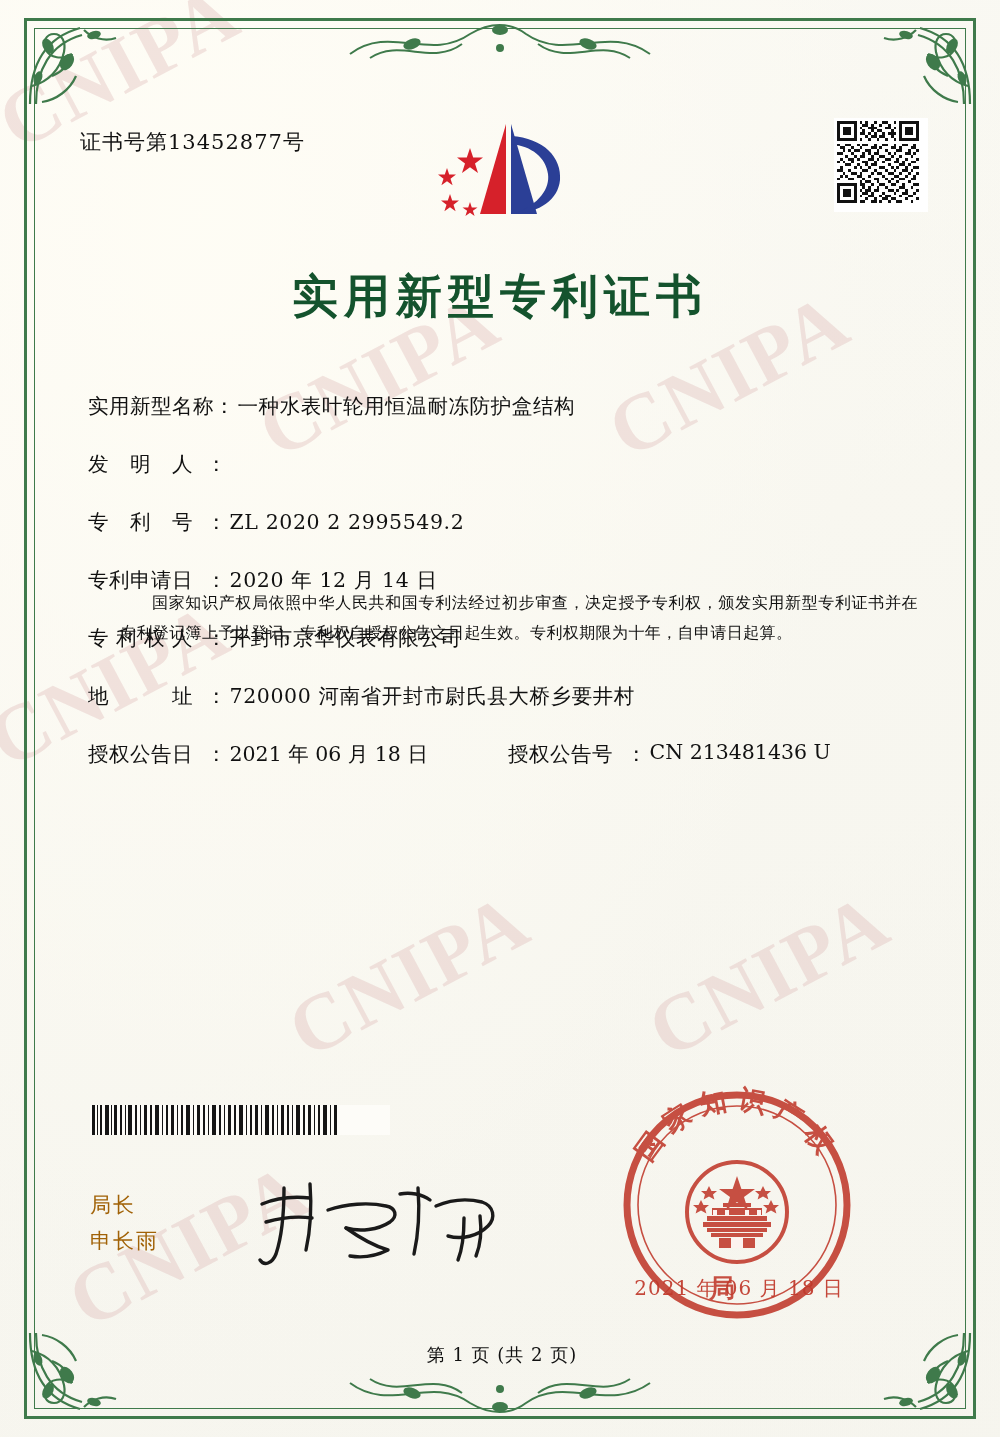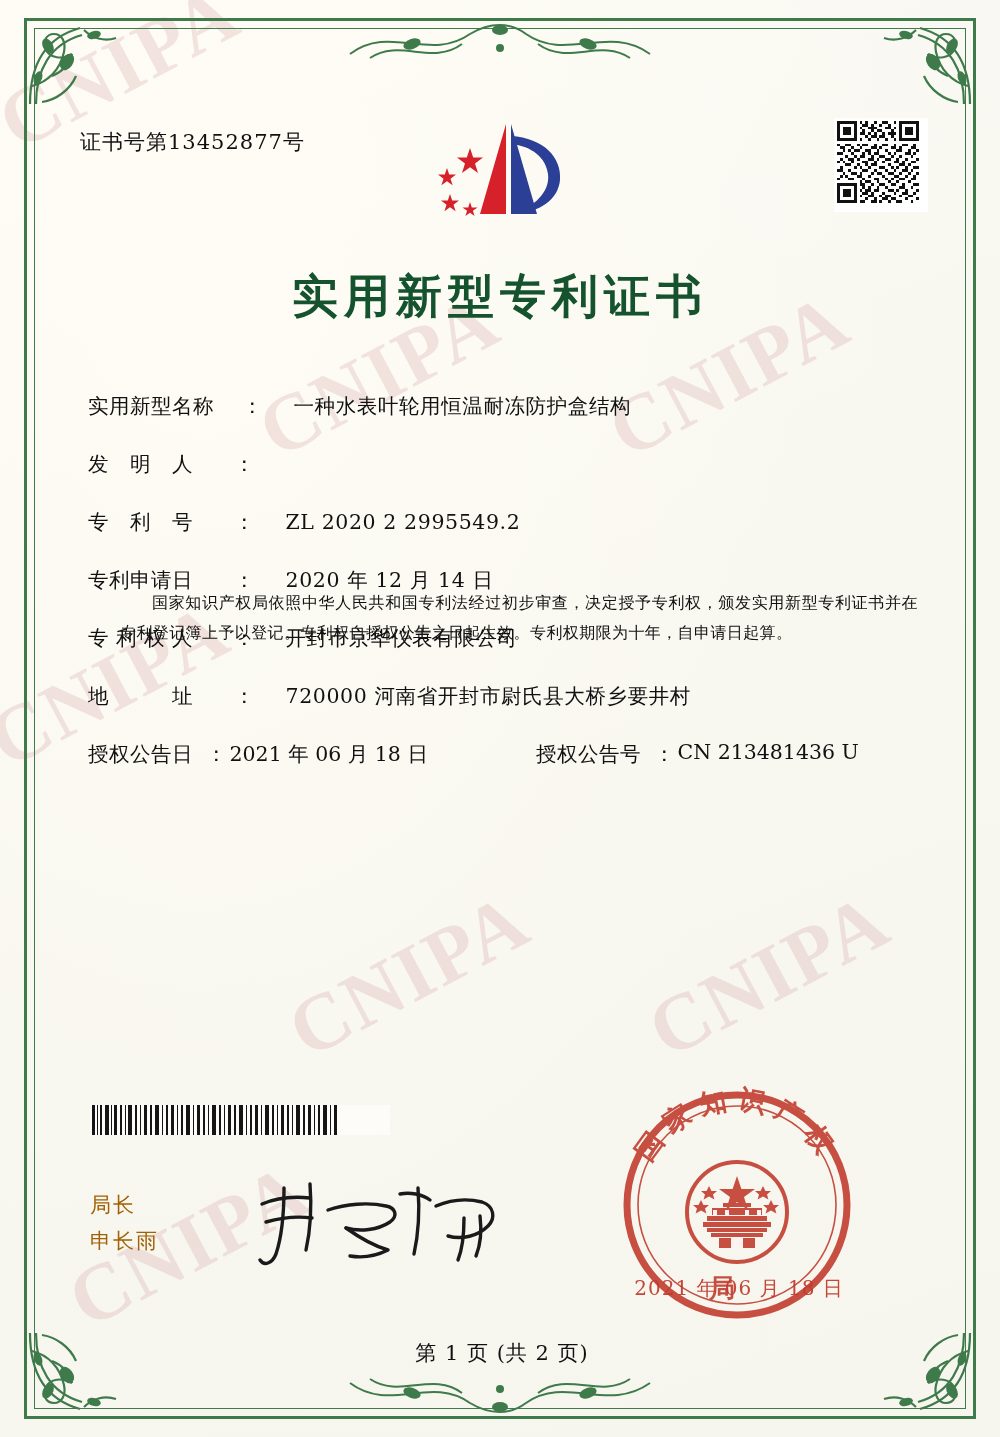--- a/index.html
+++ b/index.html
@@ -155,21 +155,20 @@
     left: 28px;
     right: 20px;
     top: 312px;
   }
   .field-row {
     display: flex;
     align-items: baseline;
     margin-bottom: 30px;
     font-size: 20.5px;
     color: #111;
-    gap: 28px;
   }
   .field-label {
     flex: 0 0 auto;
     min-width: 118px;
     letter-spacing: 0.5px;
     white-space: nowrap;
   }
   .field-colon {
     flex: 0 0 auto;
     padding-right: 3px;
@@ -251,21 +250,21 @@
     letter-spacing: 1px;
     opacity: 0.92;
   }
 
   .page-foot {
     position: absolute;
     left: 4px;
     right: 0;
     bottom: 10px;
     text-align: center;
-    font-size: 21px;
+    font-size: 18px;
     color: #111;
     letter-spacing: 1px;
   }
 </style>
 </head>
 <body>
 
 <div class="page">
   <div class="paper-tint"></div>
 

